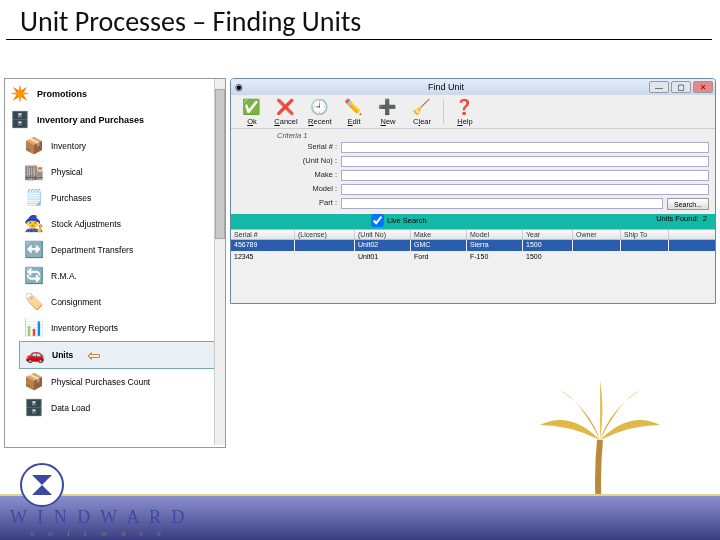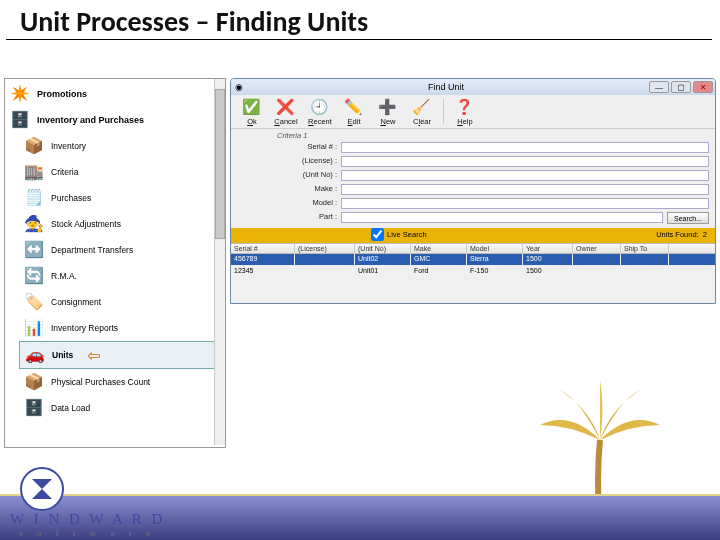--- a/index.html
+++ b/index.html
@@ -10,21 +10,21 @@
     position: relative;
     overflow: hidden;
     font-size: 10px;
   }
   .slide-title {
     font-size: 28px;
     color: #111;
     padding: 4px 14px 0 14px;
     border-bottom: 1px solid #000;
     margin: 0 8px 6px 6px;
-    font-weight: 700;
+    font-weight: 400;
     font-family: Calibri, sans-serif;
   }
   .content {
     position: absolute;
     top: 78px; left: 4px;
     width: 712px; height: 380px;
     display: flex;
   }
   
   .sidebar {
@@ -155,24 +155,24 @@
   .frow .searchbtn {
     height:12px; padding:0 6px; font-size:7px;
     border:1px solid #999; background:linear-gradient(#fff,#ddd);
     margin-left:4px;
   }
   .frow .magbtn {
     width:14px; height:12px; border:1px solid #999; margin-left:2px;
     display:flex; align-items:center; justify-content:center; font-size:8px; background:#eee;
   }
   .mid-bar {
-    display:flex; justify-content:space-between; align-items:center;
+    display:flex; justify-content:space-between; 
     padding: 0 8px 2px 140px;
     font-size:7.5px;
-    background:#eab308;
+    background:#14b8a6;
   }
   .mid-bar label { display:flex; align-items:center; gap:3px; }
   .grid {
     border-top: 1px solid #bbb;
     font-size: 7px;
   }
   .grid-header, .grid-row {
     display:grid;
     grid-template-columns: 64px 60px 56px 56px 56px 50px 48px 48px 48px;
   }
@@ -213,21 +213,21 @@
   .footer .logo .compass {
     width:44px; height:44px; border:2px solid #3b4aa0; border-radius:50%;
     position:relative; margin:0 auto 0 10px;
     background:#fff;
   }
   .footer .logo .compass:before {
     content:""; position:absolute; top:50%; left:50%;
     width:0; height:0; transform:translate(-50%,-50%);
     border:10px solid transparent; border-top-color:#3b4aa0; border-bottom-color:#3b4aa0;
   }
-  .footer .logo .wtxt { letter-spacing:3px; font-size:15px; }
+  .footer .logo .wtxt { letter-spacing:3px; font-size:18px; }
   .footer .logo .stxt { letter-spacing:6px; font-size:9px; color:#777; }
   .palm {
     position:absolute; right:40px; bottom:10px;
     width:160px; height:160px;
   }
   .palm svg { width:100%; height:100%; }
 </style>
 </head>
 <body>
 
@@ -244,21 +244,21 @@
       <div class="sb-heading">
         <span class="ic">🗄️</span>
         <span>Inventory and Purchases</span>
       </div>
       <div class="sb-item">
         <span class="ic">📦</span>
         <span>Inventory</span>
       </div>
       <div class="sb-item">
         <span class="ic">🏬</span>
-        <span>Criteria</span>
+        <span>Physical</span>
       </div>
       <div class="sb-item">
         <span class="ic">🗒️</span>
         <span>Purchases</span>
       </div>
       <div class="sb-item">
         <span class="ic">🧙</span>
         <span>Stock Adjustments</span>
       </div>
       <div class="sb-item">
@@ -338,24 +338,20 @@
           <span class="bic">❓</span>
           <span><u>H</u>elp</span>
         </div>
     </div>
 
     <div class="form-area">
       <div class="col">
         <div class="col-header">Criteria 1</div>
         <div class="frow">
             <label>Serial # :</label>
-            <input type="text" style="">
-          </div>
-        <div class="frow">
-            <label>(License) :</label>
             <input type="text" style="">
           </div>
         <div class="frow">
             <label>(Unit No) :</label>
             <input type="text" style="">
           </div>
         <div class="frow">
             <label>Make :</label>
             <input type="text" style="">
           </div>

